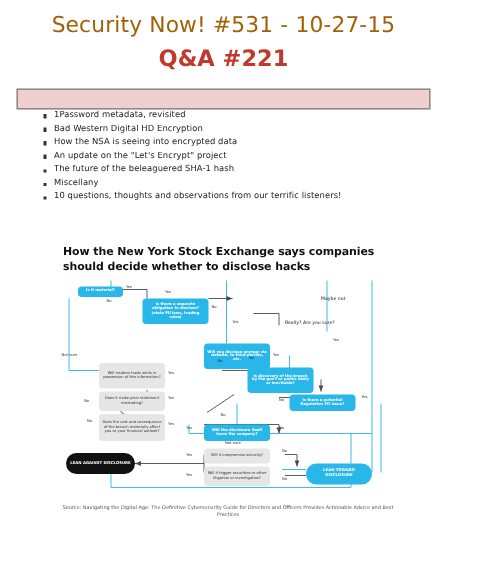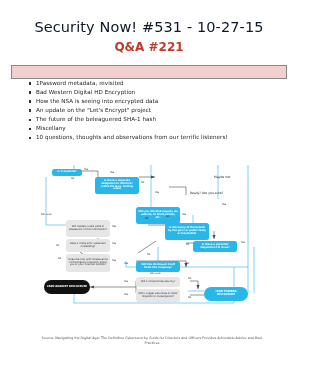--- a/index.html
+++ b/index.html
@@ -7,32 +7,32 @@
     width:298px;height:386px;
     background:#ffffff;
     font-family:"DejaVu Sans","Liberation Sans",sans-serif;
     overflow:hidden;
   }
   .page{position:relative;width:298px;height:386px;}
 
   
   .title-main{
     text-align:center;
-    color:#0f172a;
+    color:#a16207;
     font-size:14.5px;
     font-weight:400;
     letter-spacing:0.1px;
-    padding-top:20px;
+    padding-top:10px;
     line-height:1.1;
     font-family:"DejaVu Sans","Liberation Sans",sans-serif;
   }
   .title-sub{
     text-align:center;
     color:#c0392b;
-    font-size:12px;
+    font-size:15px;
     font-weight:bold;
     padding-top:4px;
   }
 
   
   .pinkbar{
     margin:11px 11px 0 11px;
     height:14px;
     background:#f2cfcf;
     border:1px solid #8a8a8a;
@@ -161,20 +161,21 @@
     <li>1Password metadata, revisited</li>
     <li>Bad Western Digital HD Encryption</li>
     <li>How the NSA is seeing into encrypted data</li>
     <li>An update on the "Let's Encrypt" project</li>
     <li>The future of the beleaguered SHA-1 hash</li>
     <li>Miscellany</li>
     <li>10 questions, thoughts and observations from our terrific listeners!</li>
   </ul>
 
   <div class="fc-wrap">
+    <div class="fc-title">How the New York Stock Exchange says companies should decide whether to disclose hacks</div>
 
     <div class="fc-canvas">
       <svg width="228" height="150">
         <g stroke="#29b6e8" stroke-width="0.6" fill="none">
           <line x1="113" y1="2" x2="113" y2="36"></line>
           <line x1="180" y1="2" x2="180" y2="36"></line>
           <line x1="210" y1="2" x2="210" y2="130"></line>
           <line x1="36" y1="2" x2="36" y2="8"></line>
           <line x1="8" y1="14" x2="8" y2="62"></line>
           <line x1="8" y1="62" x2="30" y2="62"></line>

